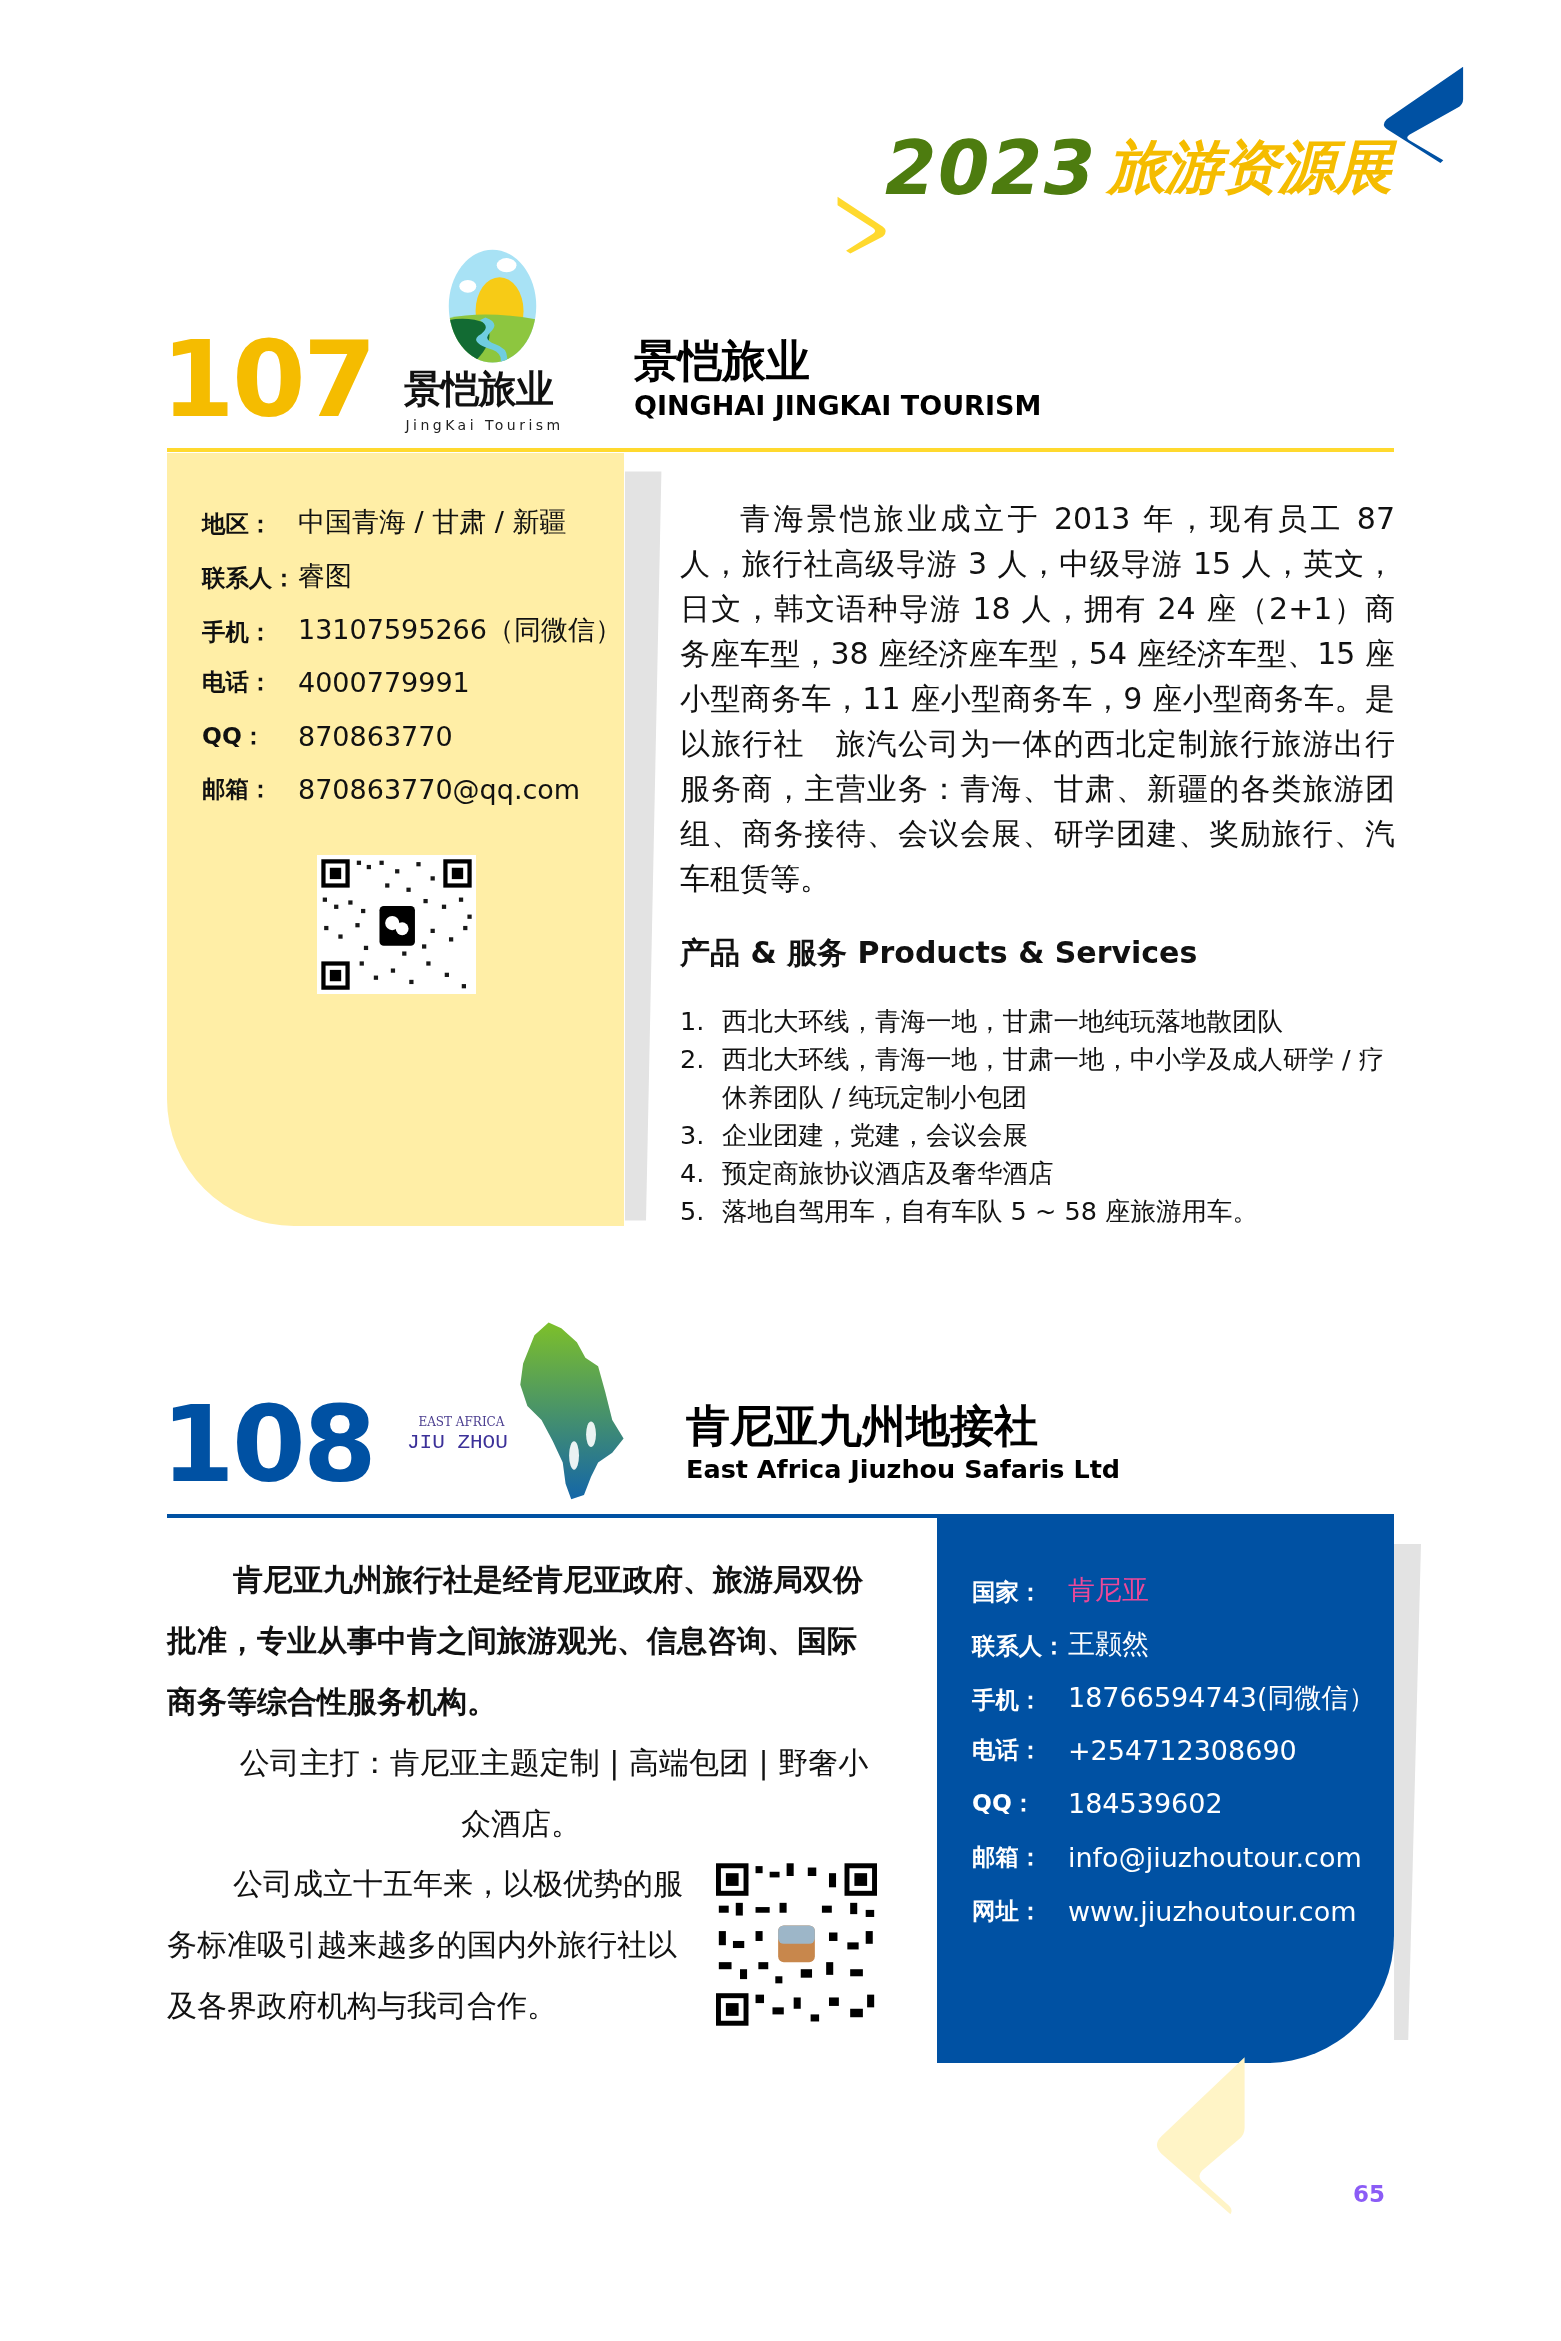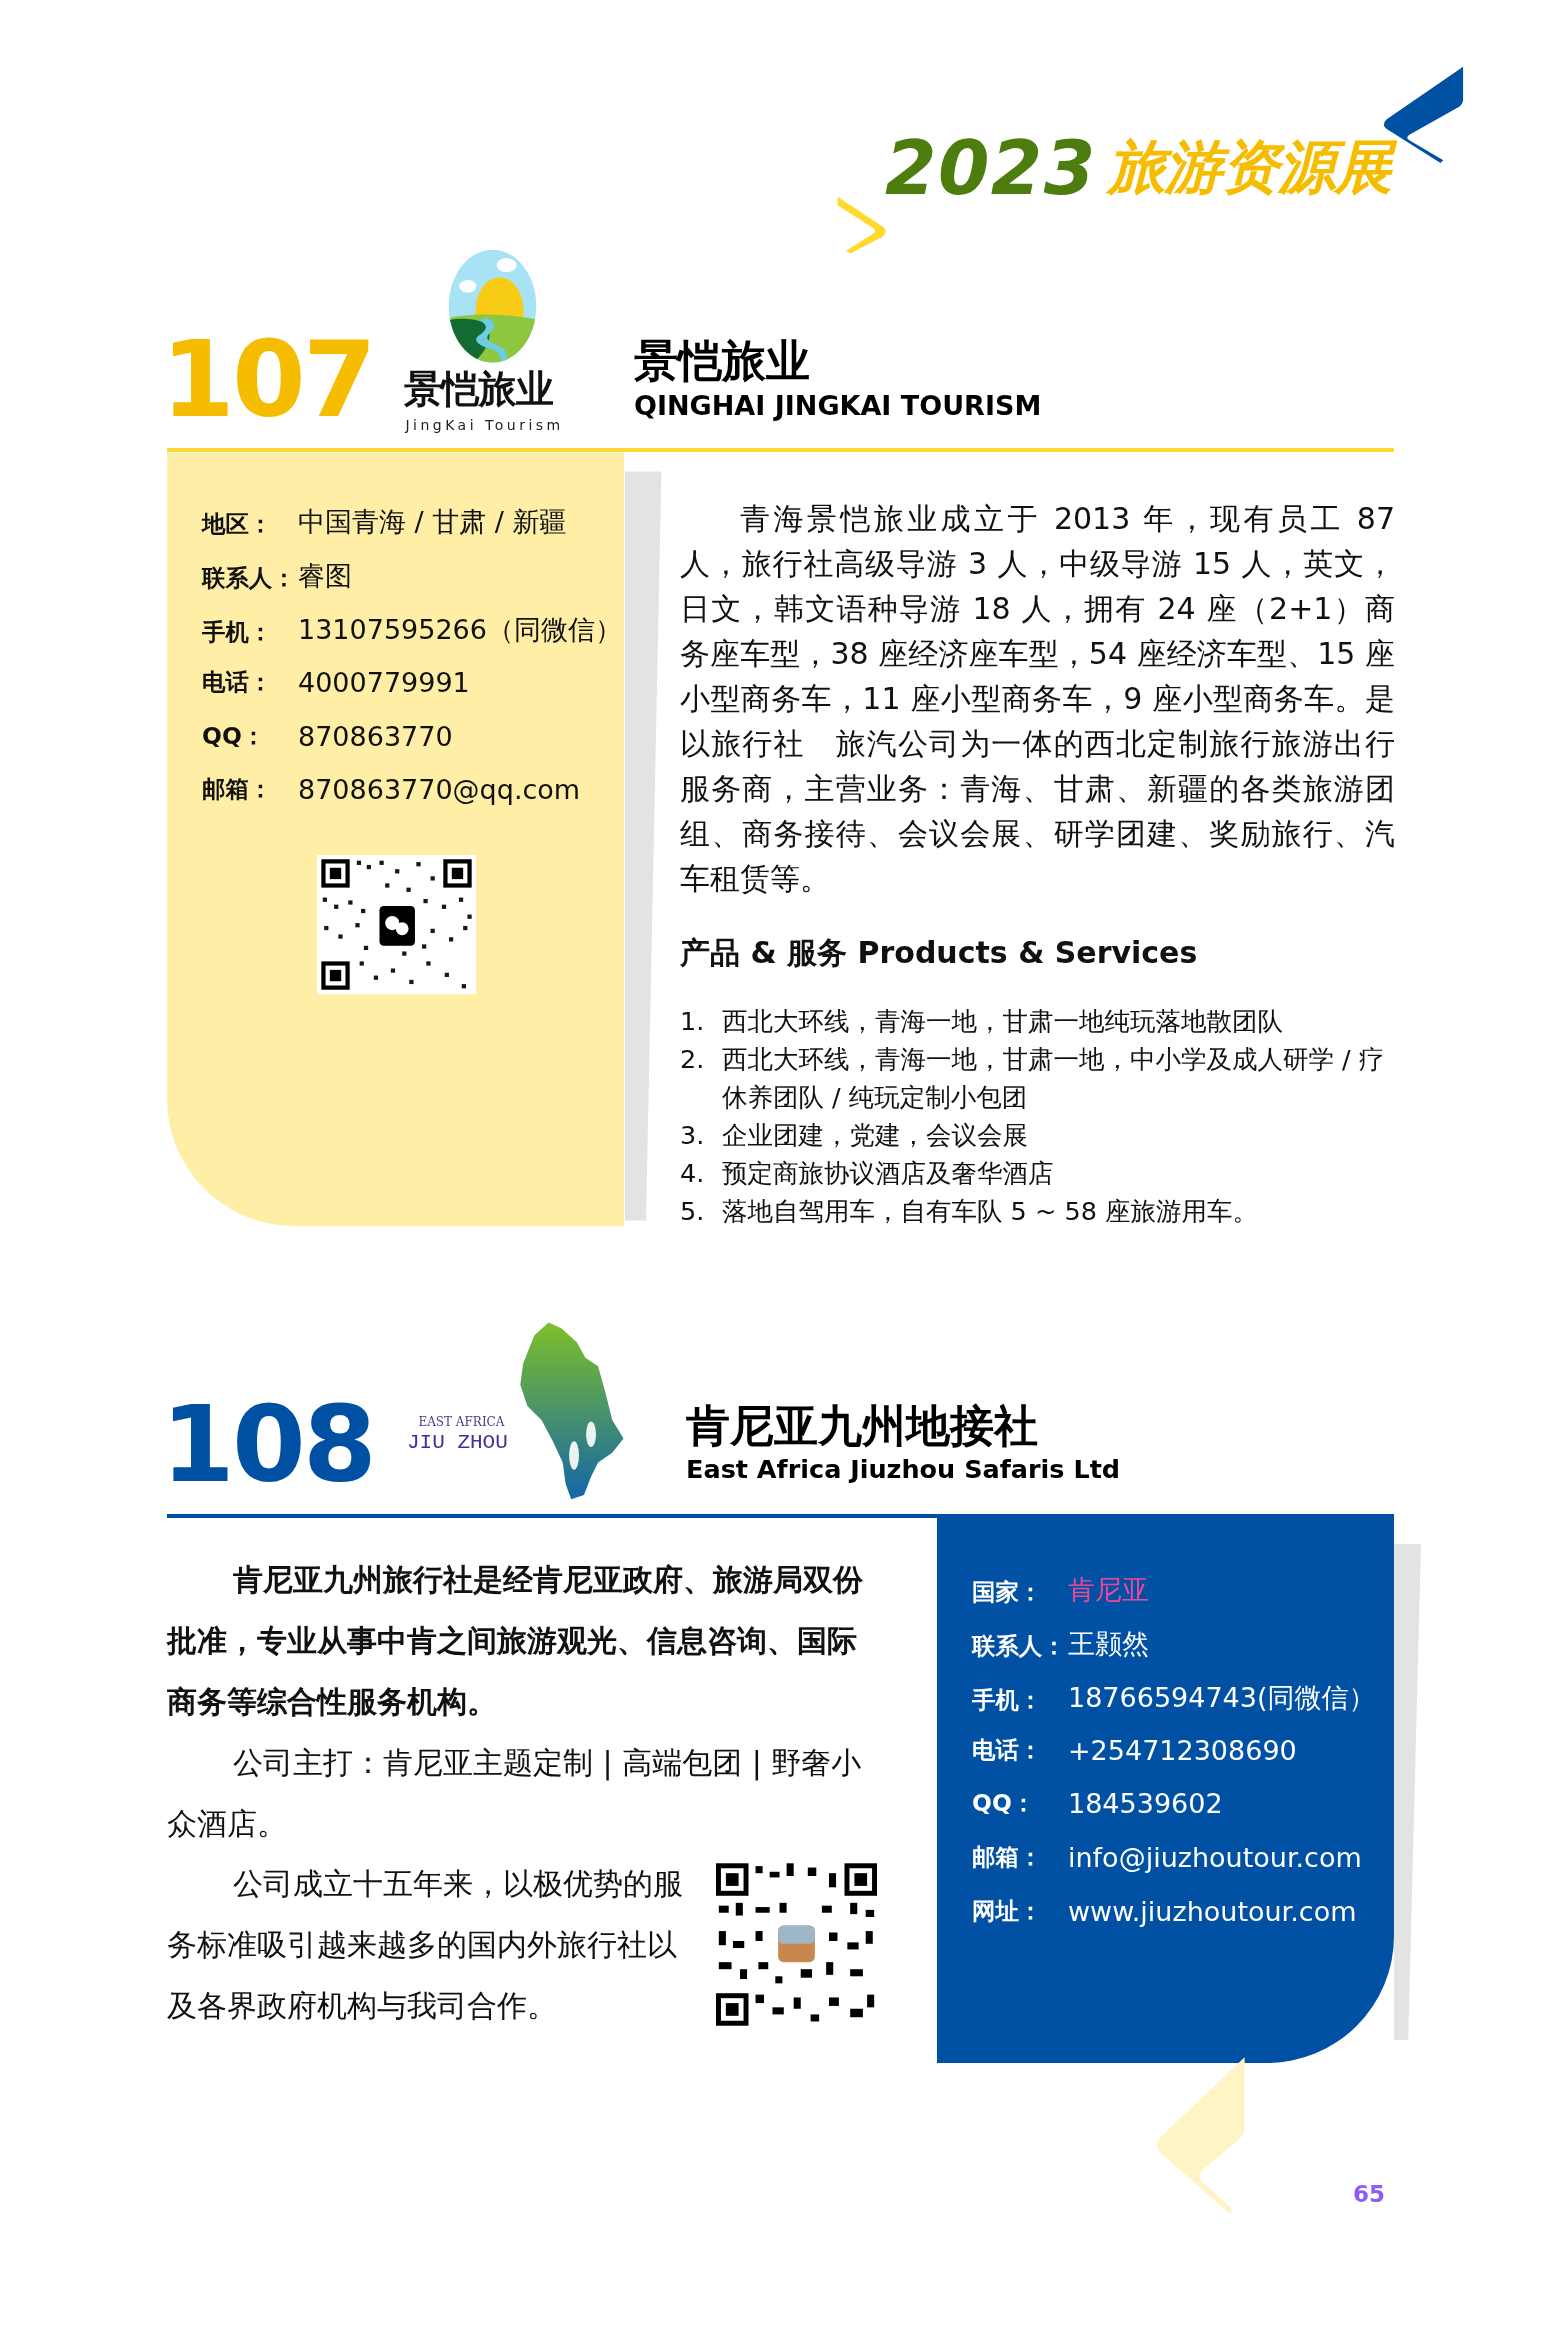--- a/index.html
+++ b/index.html
@@ -206,21 +206,21 @@
   </svg>
 </div>
 
 <div class="abs name-cn" style="left:686px;top:1404px;">肯尼亚九州地接社</div>
 <div class="abs name-en" style="left:686px;top:1457px;font-size:25.5px;">East Africa Jiuzhou Safaris Ltd</div>
 
 <div class="abs rule-b"></div>
 
 <div class="abs para2" style="left:167px;top:1549px;width:708px;">
   <div style="text-indent:2.2em;font-weight:bold;">肯尼亚九州旅行社是经肯尼亚政府、旅游局双份批准，专业从事中肯之间旅游观光、信息咨询、国际商务等综合性服务机构。</div>
-  <div style="text-indent:2.2em;">公司主打：肯尼亚主题定制 | 高端包团 | 野奢小众酒店。</div>
+  <div style="text-indent:2.2em;text-align:center;">公司主打：肯尼亚主题定制 | 高端包团 | 野奢小众酒店。</div>
 </div>
 <div class="abs para2" style="left:167px;top:1853px;width:517px;text-indent:2.2em;">公司成立十五年来，以极优势的服务标准吸引越来越多的国内外旅行社以及各界政府机构与我司合作。</div>
 
 <svg class="abs qr" style="left:716px;top:1863px" width="161" height="163" viewBox="0 0 228 230">
   <rect width="228" height="230" fill="#fff"></rect>
   <g fill="#000">
     <rect x="0" y="0" width="46" height="46"></rect>
       <rect x="7" y="7" width="32" height="32" fill="#fff"></rect>
       <rect x="14" y="14" width="18" height="18"></rect>
     <rect x="182" y="0" width="46" height="46"></rect>

